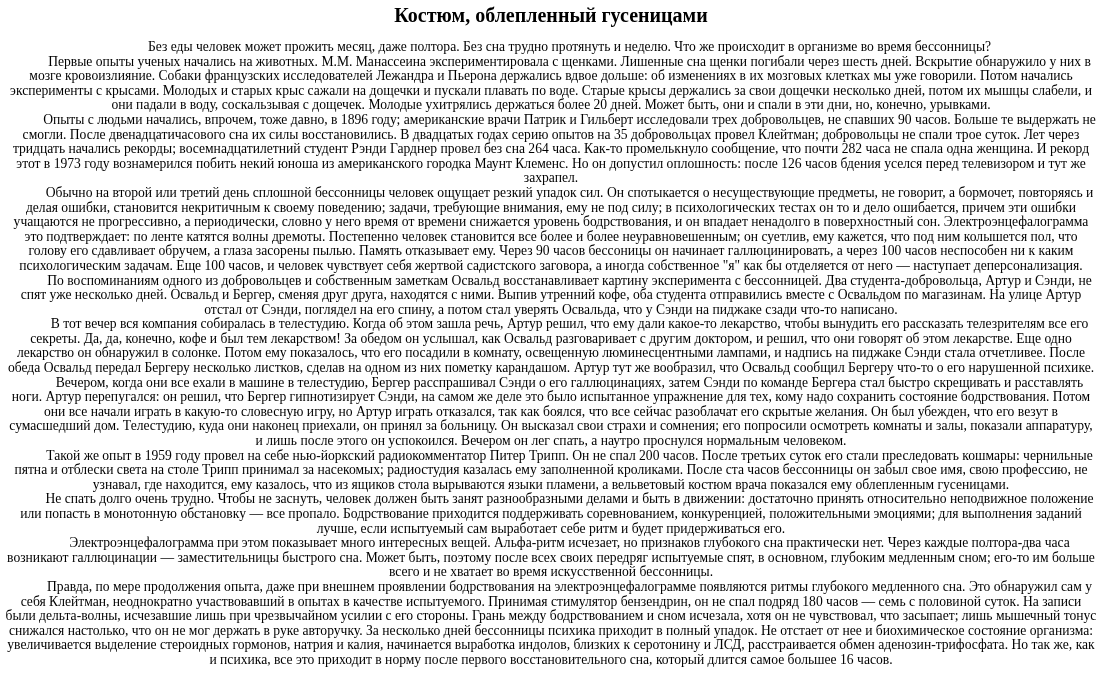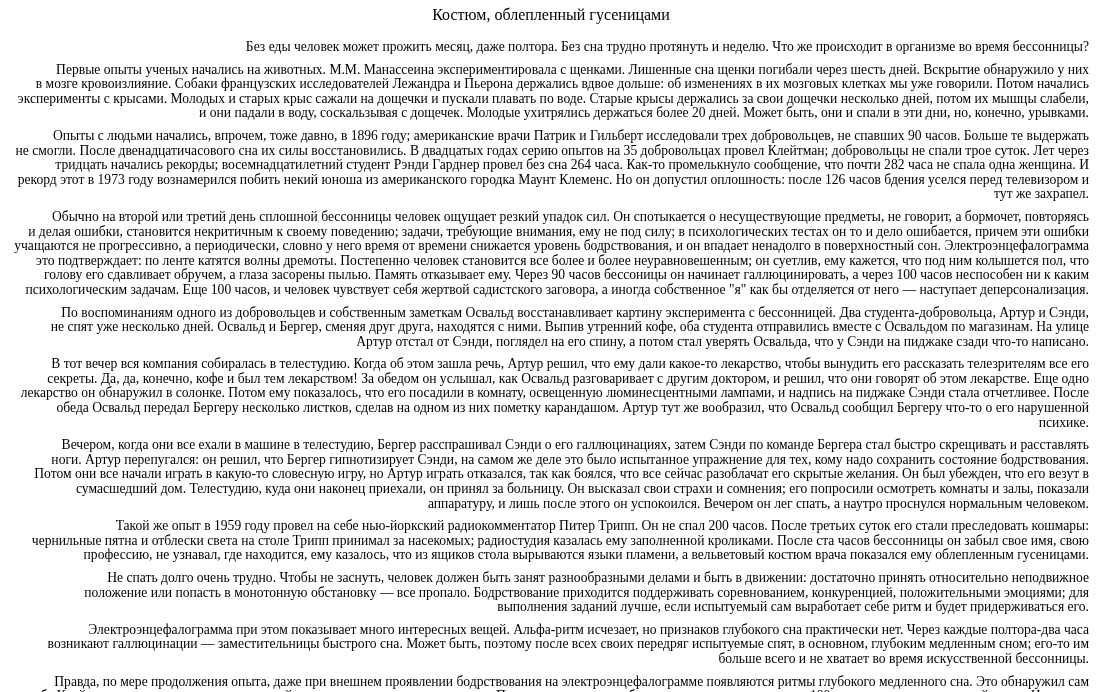--- a/index.html
+++ b/index.html
@@ -17,32 +17,32 @@
     width: 1105px;
     height: 692px;
     padding: 4px 8px 0 5px;
     font-family: "Liberation Serif", "DejaVu Serif", serif;
     font-size: 13.6px;
     line-height: 14.6px;
     color: #000000;
     background: #ffffff;
   }
   .doc-title {
-    font-size: 16px;
-    font-weight: normal;
+    font-size: 20px;
+    font-weight: bold;
     text-align: center;
     margin: 2px 0 16px 0;
     line-height: 18px;
     font-family: "Liberation Serif", "DejaVu Serif", serif;
   }
   .doc-body p {
-    margin: 8px;
+    margin: 0;
     padding: 0;
     text-indent: 37px;
-    text-align: right;
+    text-align: center;
   }
 </style>
 </head>
 <body>
 
 <div class="doc-page">
   <h1 class="doc-title">Костюм, облепленный гусеницами</h1>
   <div class="doc-body">
       <p>Без еды человек может прожить месяц, даже полтора. Без сна трудно протянуть и неделю. Что же происходит в организме во время бессонницы?</p>
       <p>Первые опыты ученых начались на животных. М.М. Манассеина экспериментировала с щенками. Лишенные сна щенки погибали через шесть дней. Вскрытие обнаружило у них в мозге кровоизлияние. Собаки французских исследователей Лежандра и Пьерона держались вдвое дольше: об изменениях в их мозговых клетках мы уже говорили. Потом начались эксперименты с крысами. Молодых и старых крыс сажали на дощечки и пускали плавать по воде. Старые крысы держались за свои дощечки несколько дней, потом их мышцы слабели, и они падали в воду, соскальзывая с дощечек. Молодые ухитрялись держаться более 20 дней. Может быть, они и спали в эти дни, но, конечно, урывками.</p>

